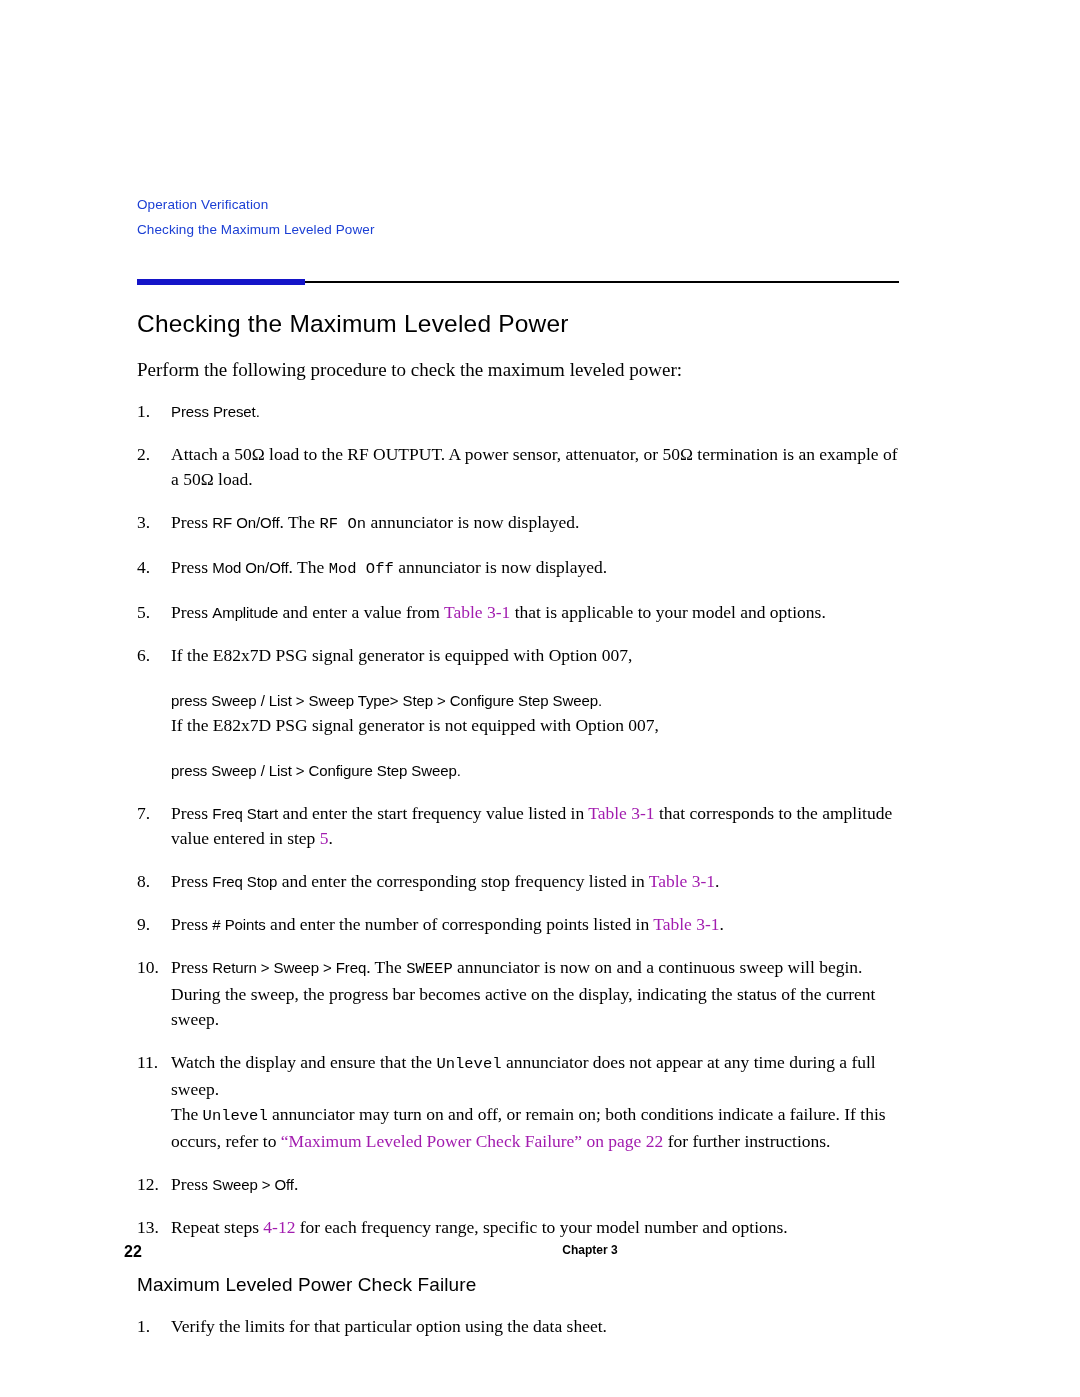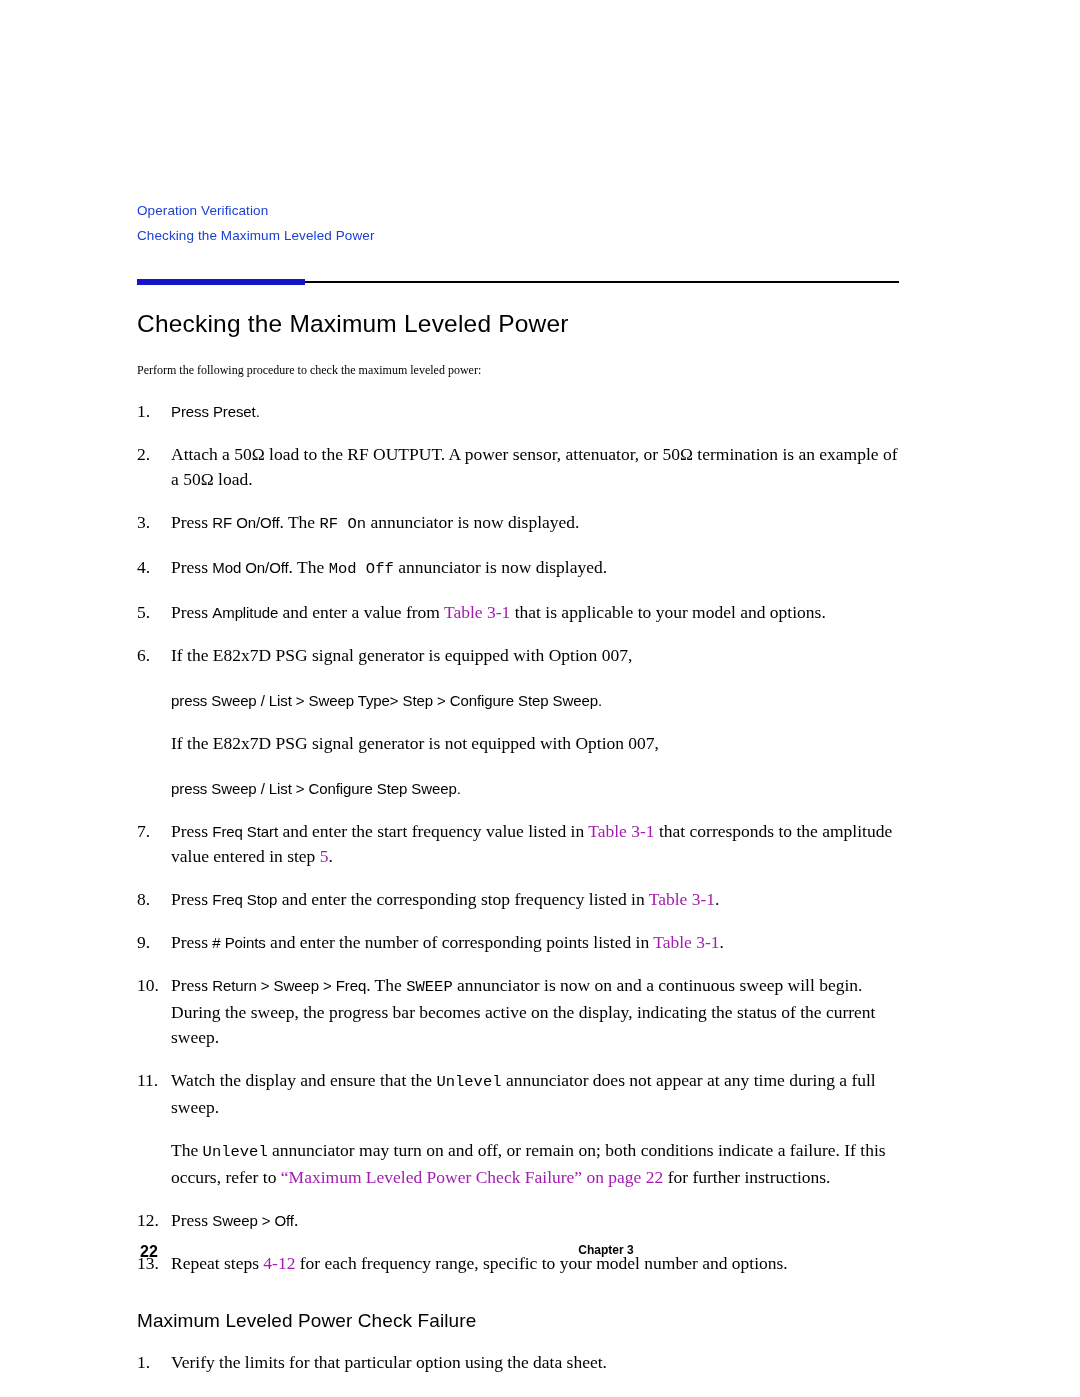--- a/index.html
+++ b/index.html
@@ -16,21 +16,21 @@
   }
   .page {
     position: absolute;
     left: 0; top: 0;
     width: 1080px;
     height: 1397px;
   }
   .header {
     position: absolute;
     left: 137px;
-    top: 198px;
+    top: 192px;
     width: 760px;
   }
   .header-line {
     font-family: "Liberation Sans", sans-serif;
     font-size: 13.5px;
     color: #1b3fd4;
     line-height: 25px;
     letter-spacing: 0.1px;
   }
   .rule-wrap {
@@ -63,21 +63,21 @@
   h1.title {
     font-family: "Liberation Sans", sans-serif;
     font-size: 24.5px;
     font-weight: normal;
     margin: 0 0 0 0;
     padding: 10px 0 0 0;
     letter-spacing: 0.2px;
     color: #000;
   }
   p.intro {
-    font-size: 12px;
+    font-size: 19px;
     margin: 21px 0 0 0;
     line-height: 22px;
   }
   ol.steps {
     list-style: none;
     margin: 0;
     padding: 0;
   }
   ol.steps > li {
     position: relative;
@@ -126,37 +126,36 @@
   }
   .link {
     color: #a21caf;
   }
   .indent-line {
     display: block;
     margin-top: 20px;
   }
   .gap-para {
     display: block;
-    margin-top: 18px;
   }
   h2.subtitle {
     font-family: "Liberation Sans", sans-serif;
     font-size: 19px;
     font-weight: normal;
     margin: 34px 0 0 0;
     letter-spacing: 0.1px;
   }
   p.sub-intro {
     font-size: 17.5px;
     margin: 21px 0 0 0;
     line-height: 22px;
   }
   .footer {
     position: absolute;
-    left: 16px;
+    left: 0;
     top: 1243px;
     width: 924px;
     height: 30px;
   }
   .footer .page-num {
     position: absolute;
     left: 124px;
     top: 0;
     font-family: "Liberation Sans", sans-serif;
     font-size: 16px;

